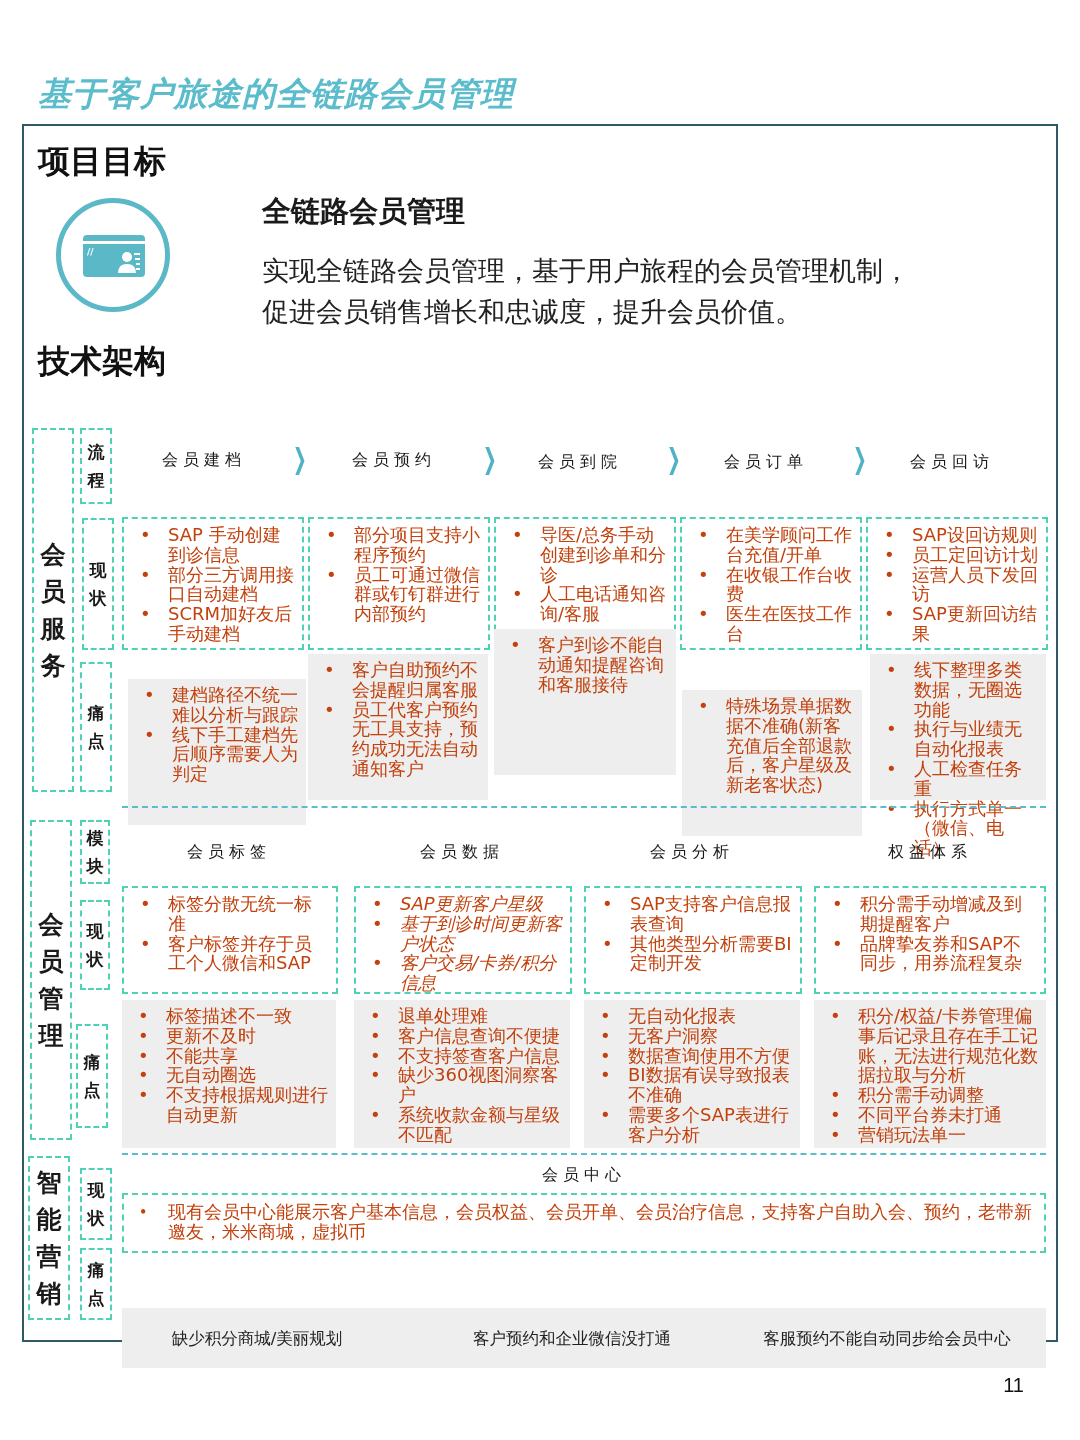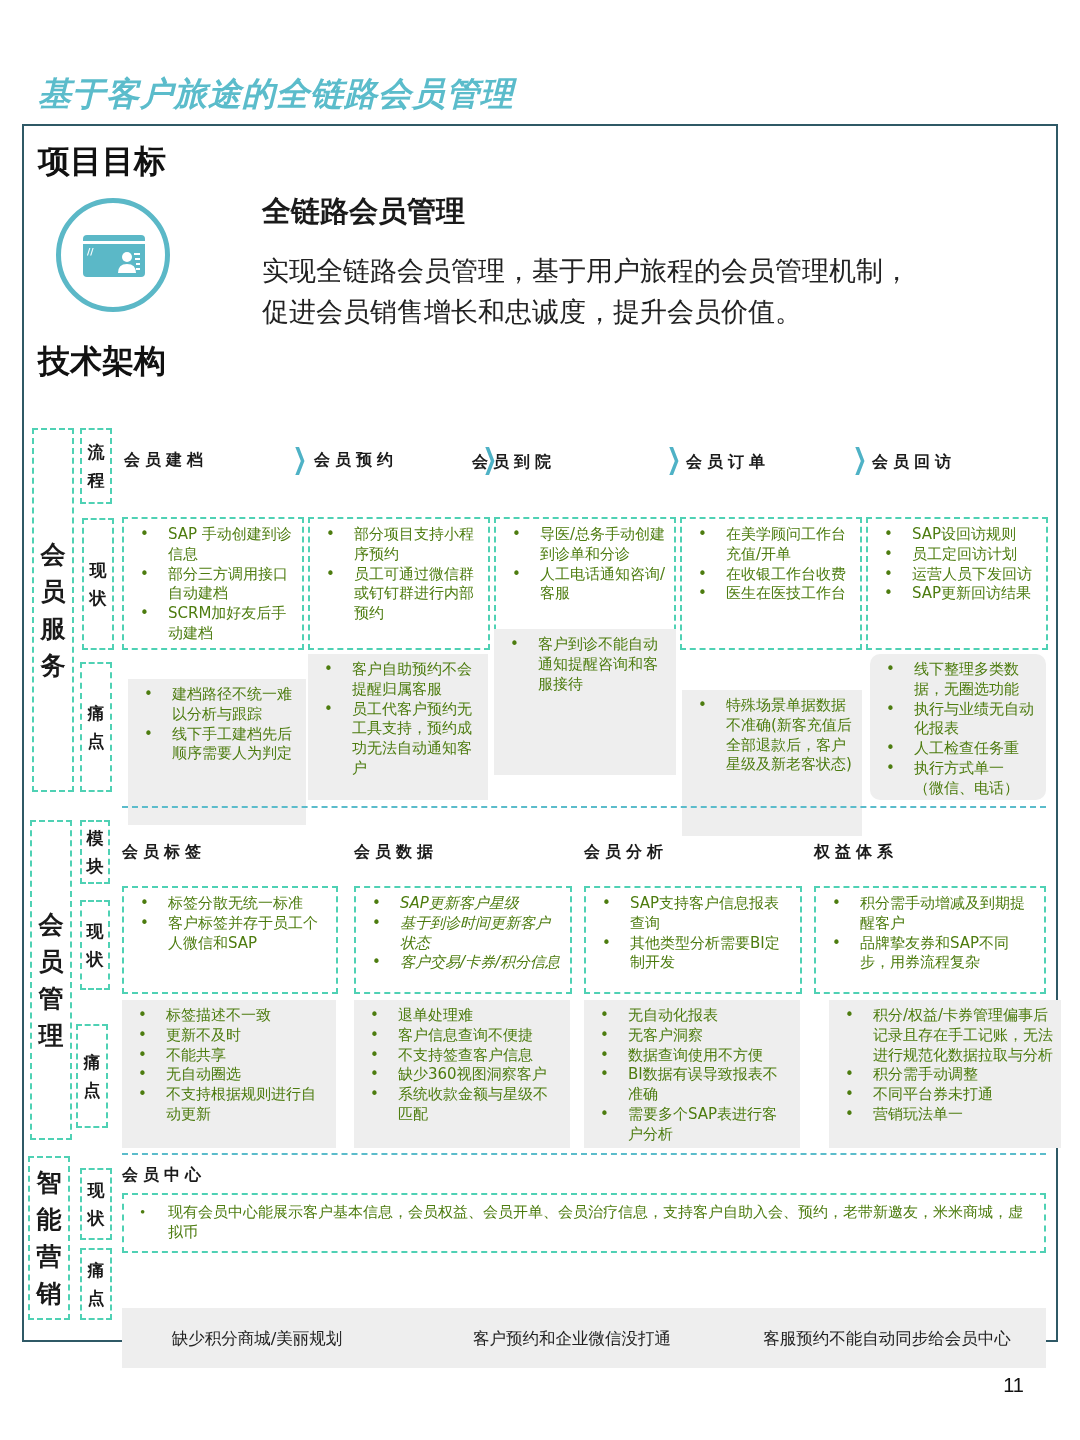--- a/index.html
+++ b/index.html
@@ -10,24 +10,24 @@
   .icon-circle { position: absolute; left: 56px; top: 198px; width: 114px; height: 114px; border: 5px solid #5bb8c7; border-radius: 50%; }
   .goal-title { position: absolute; left: 262px; top: 192px; font-size: 29px; font-weight: bold; }
   .goal-desc { position: absolute; left: 262px; top: 250px; font-size: 27px; line-height: 41px; color: #222; }
 
   .dash { border: 2px dashed #4fd1b4; position: absolute; }
   .dash-b { border-top: 2px dashed #5bbccb; position: absolute; height: 0; }
   .vlabel { display: flex; flex-direction: column; align-items: center; justify-content: center; font-weight: bold; }
   .big { font-size: 25px; line-height: 37px; }
   .small { font-size: 17px; line-height: 28px; }
 
-  .stage { position: absolute; font-size: 16px; font-weight: bold; letter-spacing: 5px; }
+  .stage { position: absolute; font-size: 16px; font-weight: normal; letter-spacing: 5px; text-align: center; }
   .chev { position: absolute; font-size: 28px; font-weight: bold; color: #4fb2c6; transform: scaleX(0.6); }
 
-  .cell { position: absolute; padding: 6px 8px 4px 14px; font-size: 15px; line-height: 19.8px; color: #4d7c0f; }
+  .cell { position: absolute; padding: 6px 8px 4px 14px; font-size: 18px; line-height: 19.8px; color: #c2410c; }
   .cell ul { list-style: none; }
   .cell li { position: relative; padding-left: 30px; }
   .cell li::before { content: "•"; position: absolute; left: 2px; top: 0; }
   .cell li.nob { padding-left: 30px; }
   .cell li.nob::before { content: ""; }
   .gray { background: #eeeeee; }
   .pn { position: absolute; right: 56px; top: 1374px; font-size: 20px; color: #111; font-family: "Liberation Sans", sans-serif; }
   .center-text { position: absolute; font-size: 16.5px; color: #222; text-align: center; }
 </style>
 </head>
@@ -77,21 +77,21 @@
 </div>
 <div class="dash vlabel small" style="left:80px; top:662px; width:32px; height:130px;">
   <span>痛</span>
   <span>点</span>
 </div>
 
 <div class="stage" style="left:124px; top:450px; width:160px;">会员建档</div>
 <div class="chev" style="left:288px; top:442px;">❯</div>
 <div class="stage" style="left:314px; top:450px; width:160px;">会员预约</div>
 <div class="chev" style="left:478px; top:442px;">❯</div>
-<div class="stage" style="left:472px; top:452px; width:160px;">会员到院</div>
+<div class="stage" style="left:500px; top:452px; width:160px;">会员到院</div>
 <div class="chev" style="left:662px; top:442px;">❯</div>
 <div class="stage" style="left:686px; top:452px; width:160px;">会员订单</div>
 <div class="chev" style="left:848px; top:442px;">❯</div>
 <div class="stage" style="left:872px; top:452px; width:160px;">会员回访</div>
 
 <div class="dash cell" style="left:122px; top:517px; width:182px; height:133px;">
   <ul>
     <li>SAP 手动创建到诊信息</li>
     <li>部分三方调用接口自动建档</li>
     <li>SCRM加好友后手动建档</li>
@@ -140,21 +140,21 @@
 <div class="cell gray" style="left:494px; top:629px; width:182px; height:146px;">
   <ul>
     <li>客户到诊不能自动通知提醒咨询和客服接待</li>
   </ul>
 </div>
 <div class="cell gray" style="left:682px; top:654px; width:180px; height:146px;margin-top:36px;">
   <ul>
     <li>特殊场景单据数据不准确(新客充值后全部退款后，客户星级及新老客状态)</li>
   </ul>
 </div>
-<div class="cell gray" style="left:870px; top:654px; width:176px; height:146px;border-radius:10px;">
+<div class="cell gray" style="left:870px; top:654px; width:176px; height:146px;">
   <ul>
     <li>线下整理多类数据，无圈选功能</li>
     <li>执行与业绩无自动化报表</li>
     <li>人工检查任务重</li>
     <li>执行方式单一</li>
     <li class="nob">（微信、电话）</li>
   </ul>
 </div>
 <div class="dash-b" style="left:122px; top:806px; width:924px;"></div>
 
@@ -228,21 +228,21 @@
 </div>
 <div class="cell gray" style="left:584px; top:1000px; width:216px; height:148px;">
   <ul>
     <li>无自动化报表</li>
     <li>无客户洞察</li>
     <li>数据查询使用不方便</li>
     <li>BI数据有误导致报表不准确</li>
     <li>需要多个SAP表进行客户分析</li>
   </ul>
 </div>
-<div class="cell gray" style="left:814px; top:1000px; width:232px; height:148px;margin-left:15px;">
+<div class="cell gray" style="left:814px; top:1000px; width:232px; height:148px;">
   <ul>
     <li>积分/权益/卡券管理偏事后记录且存在手工记账，无法进行规范化数据拉取与分析</li>
     <li>积分需手动调整</li>
     <li>不同平台券未打通</li>
     <li>营销玩法单一</li>
   </ul>
 </div>
 <div class="dash-b" style="left:122px; top:1153px; width:924px;"></div>
 
 <div class="dash vlabel big" style="left:28px; top:1156px; width:42px; height:164px;">

